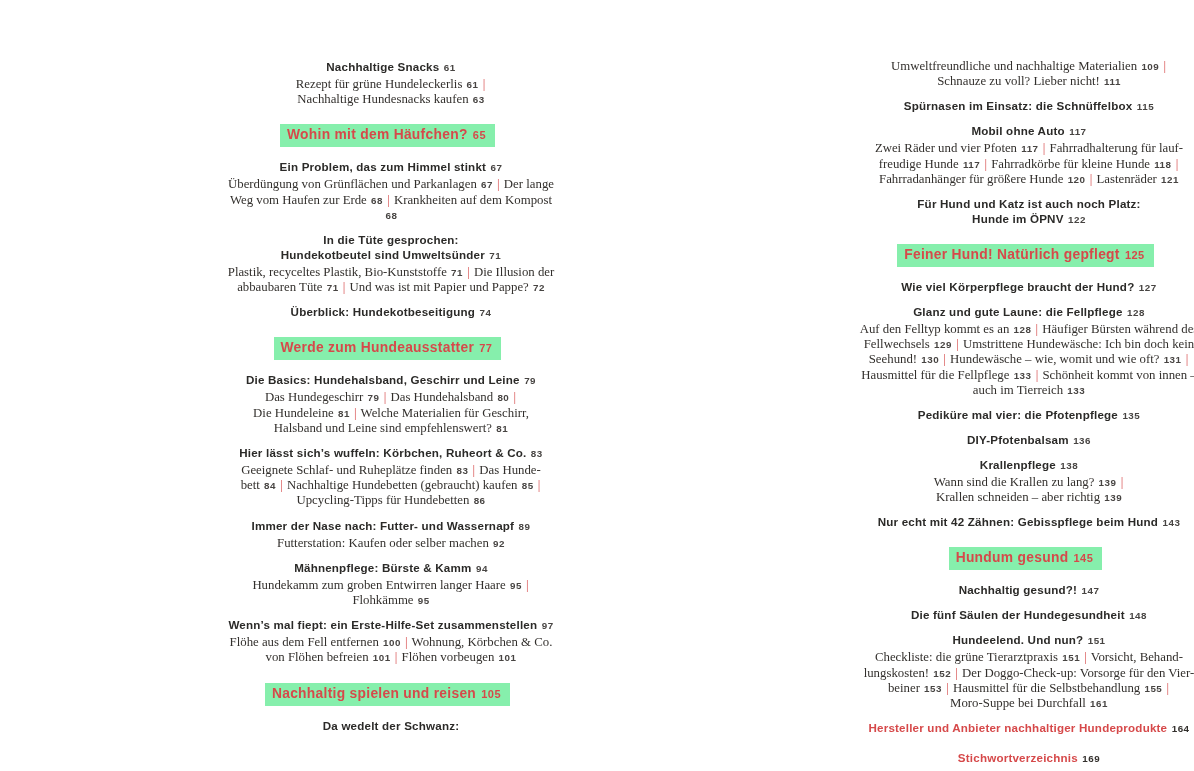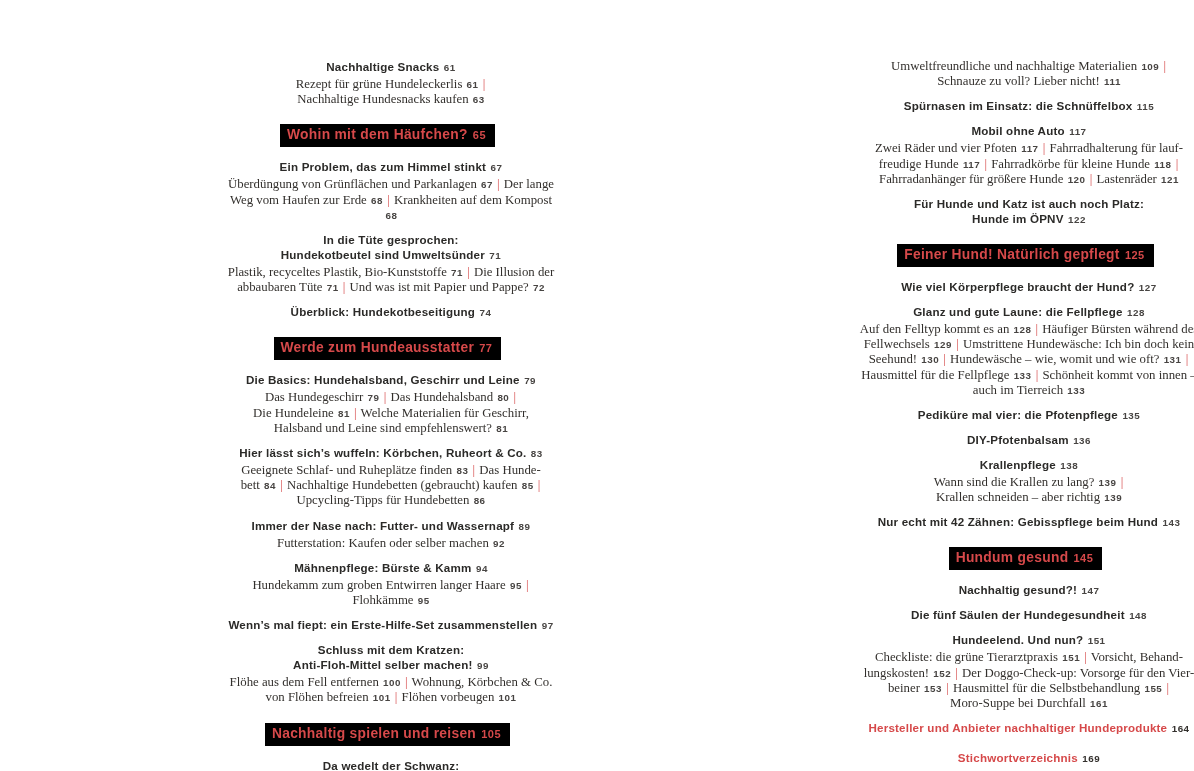--- a/index.html
+++ b/index.html
@@ -21,21 +21,21 @@
   .block.body{
     font-family:"Liberation Serif","DejaVu Serif",serif;
     font-size:12.8px;line-height:15.2px;color:#33302d;
   }
   
   .bold + .body{margin-top:-7px;}
 
   .block.section{margin:17px 0 12px 0;}
   .section .inner{
     display:inline-block;
-    background:#000000;
+    background:#86efac;
     padding:3px 9px 4px 7px;
     margin-left:-7px;
     font-weight:bold;font-size:13.8px;line-height:15px;
     color:#d6494a;letter-spacing:0.3px;
   }
   .block.redbold{
     font-weight:bold;font-size:11.6px;line-height:15px;
     color:#d6494a;letter-spacing:0.2px;
     margin-bottom:4px;
   }
@@ -71,31 +71,30 @@
     <div class="block section"><span class="inner"><span class="txt">Werde zum Hundeausstatter </span><span class="num">77</span></span></div>
     <div class="block bold"><span class="txt">Die Basics: Hundehalsband, Geschirr und Leine </span><span class="num">79</span></div>
     <div class="block body"><span class="txt">Das Hundegeschirr </span><span class="num">79</span><span class="txt"> </span><span class="sep">|</span><span class="txt"> Das Hundehalsband </span><span class="num">80</span><span class="txt"> </span><span class="sep">|</span><br><span class="txt">Die Hundeleine </span><span class="num">81</span><span class="txt"> </span><span class="sep">|</span><span class="txt"> Welche Materialien für Geschirr,</span><br><span class="txt">Halsband und Leine sind empfehlenswert? </span><span class="num">81</span></div>
     <div class="block bold"><span class="txt">Hier lässt sich’s wuffeln: Körbchen, Ruheort &amp; Co. </span><span class="num">83</span></div>
     <div class="block body"><span class="txt">Geeignete Schlaf- und Ruheplätze finden </span><span class="num">83</span><span class="txt"> </span><span class="sep">|</span><span class="txt"> Das Hunde-</span><br><span class="txt">bett </span><span class="num">84</span><span class="txt"> </span><span class="sep">|</span><span class="txt"> Nachhaltige Hundebetten (gebraucht) kaufen </span><span class="num">85</span><span class="txt"> </span><span class="sep">|</span><br><span class="txt">Upcycling-Tipps für Hundebetten </span><span class="num">86</span></div>
     <div class="block bold"><span class="txt">Immer der Nase nach: Futter- und Wassernapf </span><span class="num">89</span></div>
     <div class="block body"><span class="txt">Futterstation: Kaufen oder selber machen </span><span class="num">92</span></div>
     <div class="block bold"><span class="txt">Mähnenpflege: Bürste &amp; Kamm </span><span class="num">94</span></div>
     <div class="block body"><span class="txt">Hundekamm zum groben Entwirren langer Haare </span><span class="num">95</span><span class="txt"> </span><span class="sep">|</span><br><span class="txt">Flohkämme </span><span class="num">95</span></div>
     <div class="block bold"><span class="txt">Wenn’s mal fiept: ein Erste-Hilfe-Set zusammenstellen </span><span class="num">97</span></div>
-    <div class="block bold"><span class="txt">Schluss mit dem Kratzen:</span><br><span class="txt">Anti-Floh-Mittel selber machen! </span><span class="num">99</span></div>
     <div class="block body"><span class="txt">Flöhe aus dem Fell entfernen </span><span class="num">100</span><span class="txt"> </span><span class="sep">|</span><span class="txt"> Wohnung, Körbchen &amp; Co.</span><br><span class="txt">von Flöhen befreien </span><span class="num">101</span><span class="txt"> </span><span class="sep">|</span><span class="txt"> Flöhen vorbeugen </span><span class="num">101</span></div>
     <div class="block section"><span class="inner"><span class="txt">Nachhaltig spielen und reisen </span><span class="num">105</span></span></div>
     <div class="block bold"><span class="txt">Da wedelt der Schwanz:</span><br></div>
   </div>
 <div id="col-right" class="page-col">
     <div class="block body"><span class="txt">Umweltfreundliche und nachhaltige Materialien </span><span class="num">109</span><span class="txt"> </span><span class="sep">|</span><br><span class="txt">Schnauze zu voll? Lieber nicht! </span><span class="num">111</span></div>
     <div class="block bold"><span class="txt">Spürnasen im Einsatz: die Schnüffelbox </span><span class="num">115</span></div>
     <div class="block bold"><span class="txt">Mobil ohne Auto </span><span class="num">117</span></div>
     <div class="block body"><span class="txt">Zwei Räder und vier Pfoten </span><span class="num">117</span><span class="txt"> </span><span class="sep">|</span><span class="txt"> Fahrradhalterung für lauf-</span><br><span class="txt">freudige Hunde </span><span class="num">117</span><span class="txt"> </span><span class="sep">|</span><span class="txt"> Fahrradkörbe für kleine Hunde </span><span class="num">118</span><span class="txt"> </span><span class="sep">|</span><br><span class="txt">Fahrradanhänger für größere Hunde </span><span class="num">120</span><span class="txt"> </span><span class="sep">|</span><span class="txt"> Lastenräder </span><span class="num">121</span></div>
-    <div class="block bold"><span class="txt">Für Hunde und Katz ist auch noch Platz:</span><br><span class="txt">Hunde im ÖPNV </span><span class="num">122</span></div>
+    <div class="block bold"><span class="txt">Für Hund und Katz ist auch noch Platz:</span><br><span class="txt">Hunde im ÖPNV </span><span class="num">122</span></div>
     <div class="block section"><span class="inner"><span class="txt">Feiner Hund! Natürlich gepflegt </span><span class="num">125</span></span></div>
     <div class="block bold"><span class="txt">Wie viel Körperpflege braucht der Hund? </span><span class="num">127</span></div>
     <div class="block bold"><span class="txt">Glanz und gute Laune: die Fellpflege </span><span class="num">128</span></div>
     <div class="block body"><span class="txt">Auf den Felltyp kommt es an </span><span class="num">128</span><span class="txt"> </span><span class="sep">|</span><span class="txt"> Häufiger Bürsten während des</span><br><span class="txt">Fellwechsels </span><span class="num">129</span><span class="txt"> </span><span class="sep">|</span><span class="txt"> Umstrittene Hundewäsche: Ich bin doch kein</span><br><span class="txt">Seehund! </span><span class="num">130</span><span class="txt"> </span><span class="sep">|</span><span class="txt"> Hundewäsche – wie, womit und wie oft? </span><span class="num">131</span><span class="txt"> </span><span class="sep">|</span><br><span class="txt">Hausmittel für die Fellpflege </span><span class="num">133</span><span class="txt"> </span><span class="sep">|</span><span class="txt"> Schönheit kommt von innen –</span><br><span class="txt">auch im Tierreich </span><span class="num">133</span></div>
     <div class="block bold"><span class="txt">Pediküre mal vier: die Pfotenpflege </span><span class="num">135</span></div>
     <div class="block bold"><span class="txt">DIY-Pfotenbalsam </span><span class="num">136</span></div>
     <div class="block bold"><span class="txt">Krallenpflege </span><span class="num">138</span></div>
     <div class="block body"><span class="txt">Wann sind die Krallen zu lang? </span><span class="num">139</span><span class="txt"> </span><span class="sep">|</span><br><span class="txt">Krallen schneiden – aber richtig </span><span class="num">139</span></div>
     <div class="block bold"><span class="txt">Nur echt mit 42 Zähnen: Gebisspflege beim Hund </span><span class="num">143</span></div>
     <div class="block section"><span class="inner"><span class="txt">Hundum gesund </span><span class="num">145</span></span></div>

